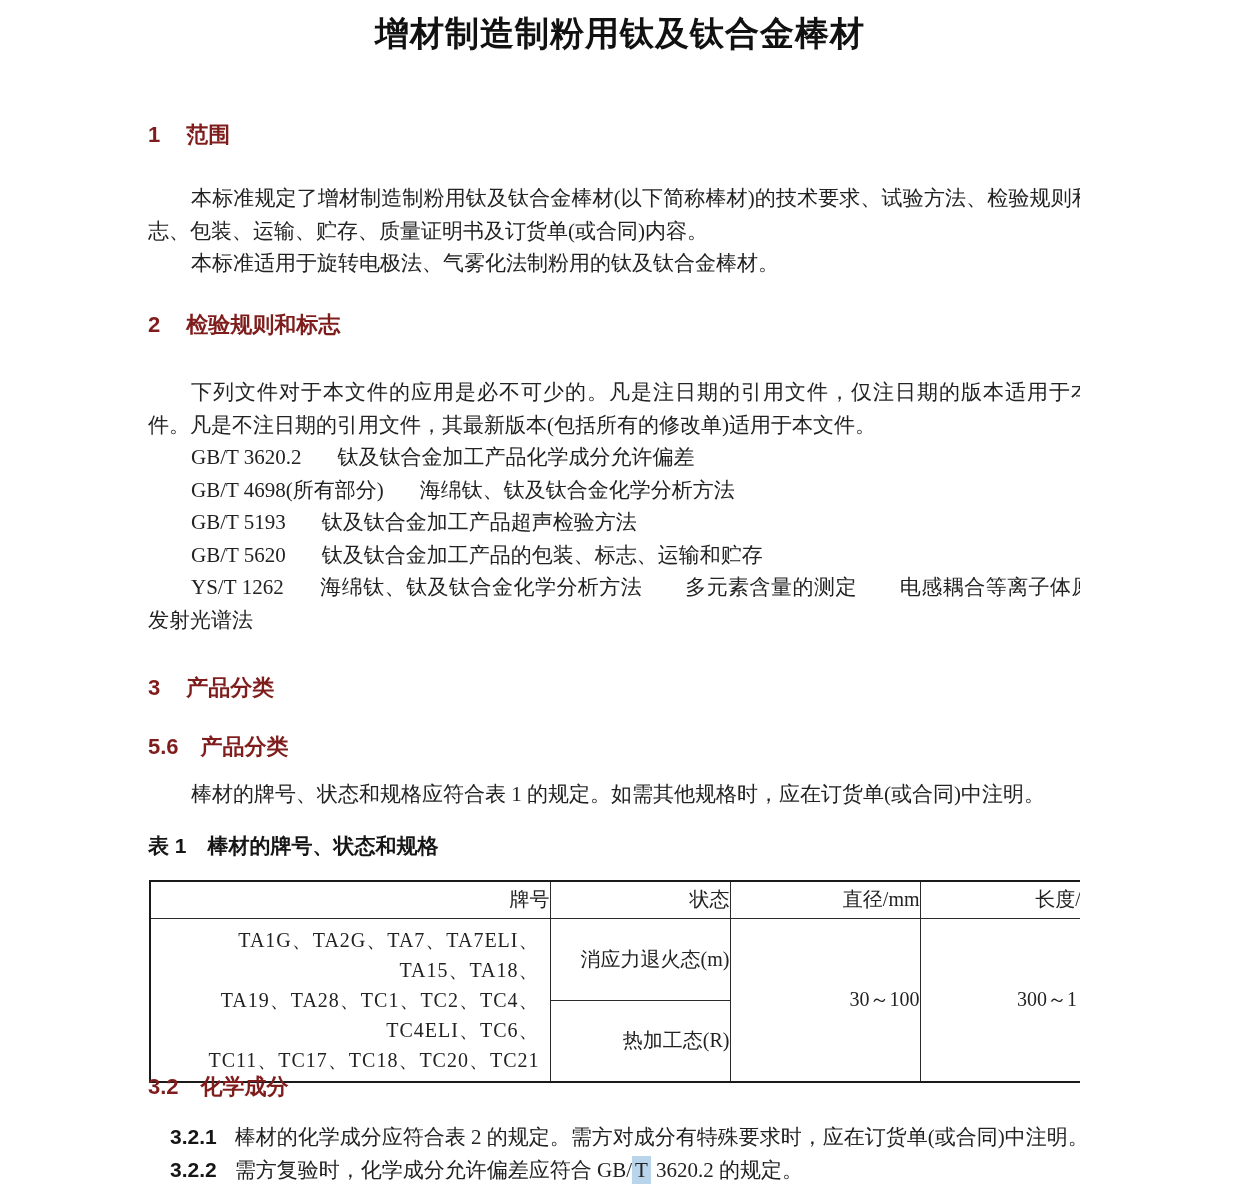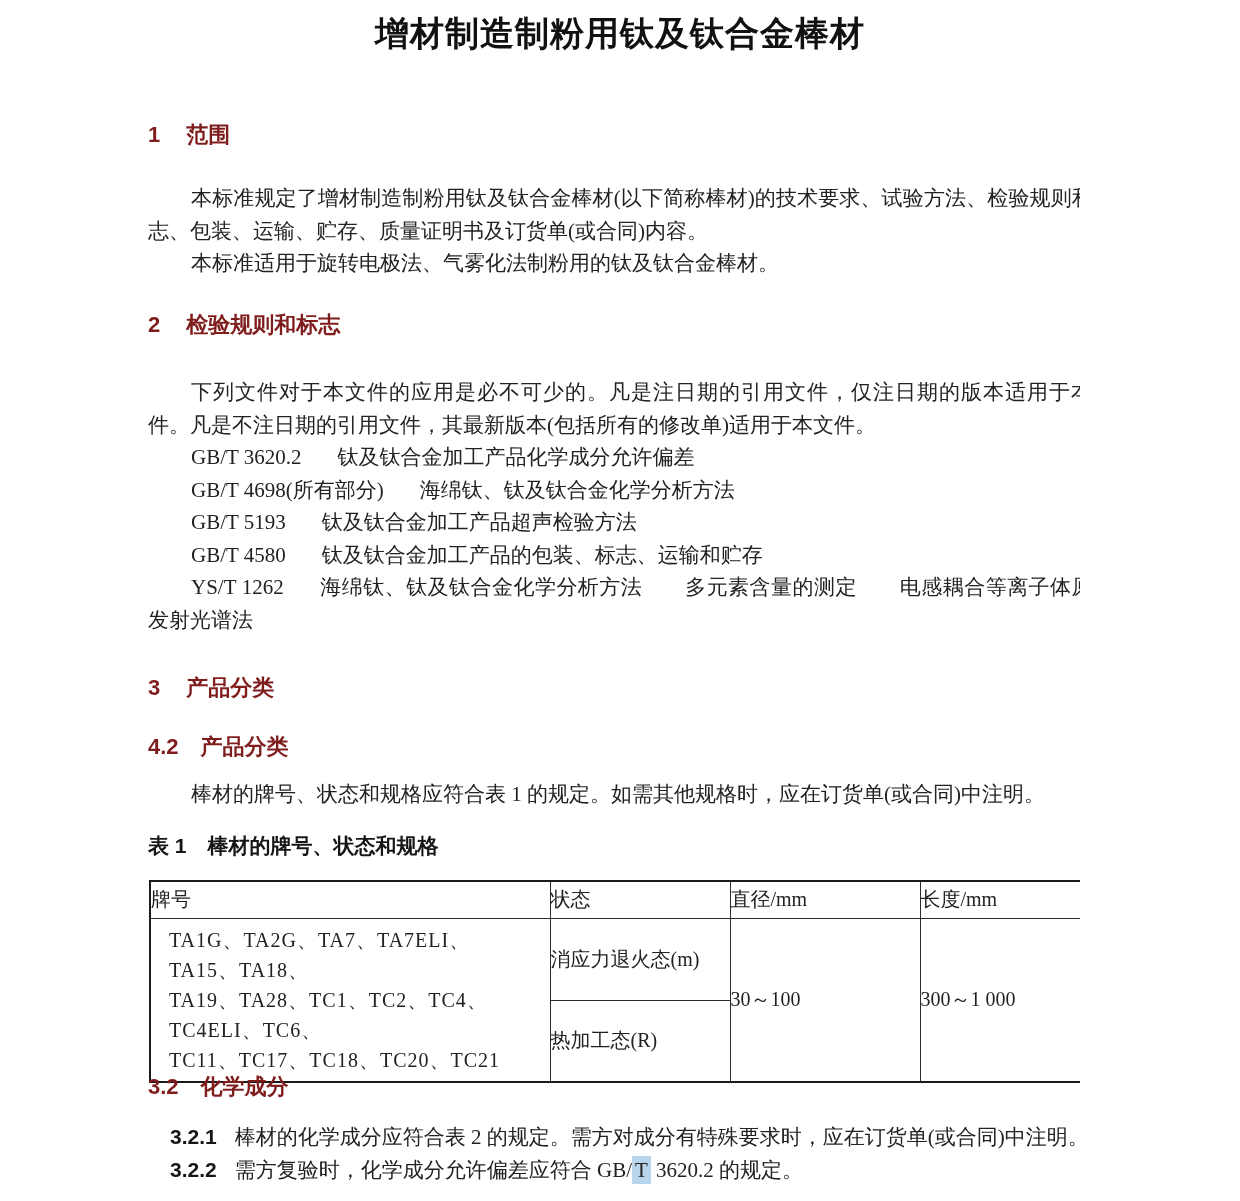--- a/index.html
+++ b/index.html
@@ -81,21 +81,21 @@
     width: 963px;
     height: 149px;
     border-collapse: collapse;
     table-layout: fixed;
     font-family: "Liberation Serif", serif;
     font-size: 20px;
     color: #222;
   }
   table.spec, table.spec td { border: 1px solid #2b2b2b; }
   table.spec { border: 2px solid #1a1a1a; }
-  table.spec td { text-align: left; vertical-align: middle; }
+  table.spec td { text-align: right; vertical-align: middle; }
   td.grades {
     text-align: left;
     padding: 6px 10px 6px 18px;
     line-height: 30px;
     letter-spacing: 1px;
   }
   tr.hdr td { height: 37px; }
   tr.r1 td { height: 56px; }
   tr.r2 td { height: 55px; }
 </style>
@@ -123,33 +123,33 @@
     <div class="ref-line">
       <span>GB/T 3620.2</span><span class="ref-title">钛及钛合金加工产品化学成分允许偏差</span>
     </div>
     <div class="ref-line">
       <span>GB/T 4698(所有部分)</span><span class="ref-title">海绵钛、钛及钛合金化学分析方法</span>
     </div>
     <div class="ref-line">
       <span>GB/T 5193</span><span class="ref-title">钛及钛合金加工产品超声检验方法</span>
     </div>
     <div class="ref-line">
-      <span>GB/T 4580</span><span class="ref-title">钛及钛合金加工产品的包装、标志、运输和贮存</span>
+      <span>GB/T 5620</span><span class="ref-title">钛及钛合金加工产品的包装、标志、运输和贮存</span>
     </div>
     <div class="ref-line">
       <span>YS/T 1262</span><span class="ref-title">海绵钛、钛及钛合金化学分析方法　　多元素含量的测定　　电感耦合等离子体原子发射光谱法</span>
     </div>
   </div>
 
   <div class="abs heading" style="top:673px">
     <span class="h-num">3</span><span>产品分类</span>
   </div>
 
   <div class="abs heading sub" style="top:732px">
-    <span class="h-num">4.2</span><span>产品分类</span>
+    <span class="h-num">5.6</span><span>产品分类</span>
   </div>
 
   <div class="abs body-text indent" style="top:778px">棒材的牌号、状态和规格应符合表 1 的规定。如需其他规格时，应在订货单(或合同)中注明。</div>
 
   <div class="abs tbl-caption">表 1　棒材的牌号、状态和规格</div>
 
   <table class="spec">
     <colgroup>
       <col style="width:400px">
         <col style="width:180px">

